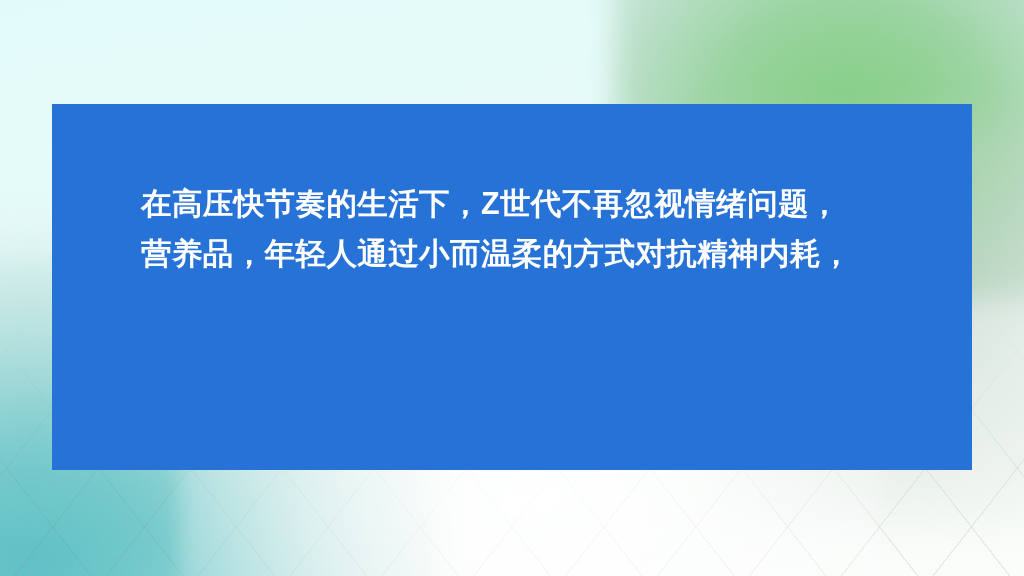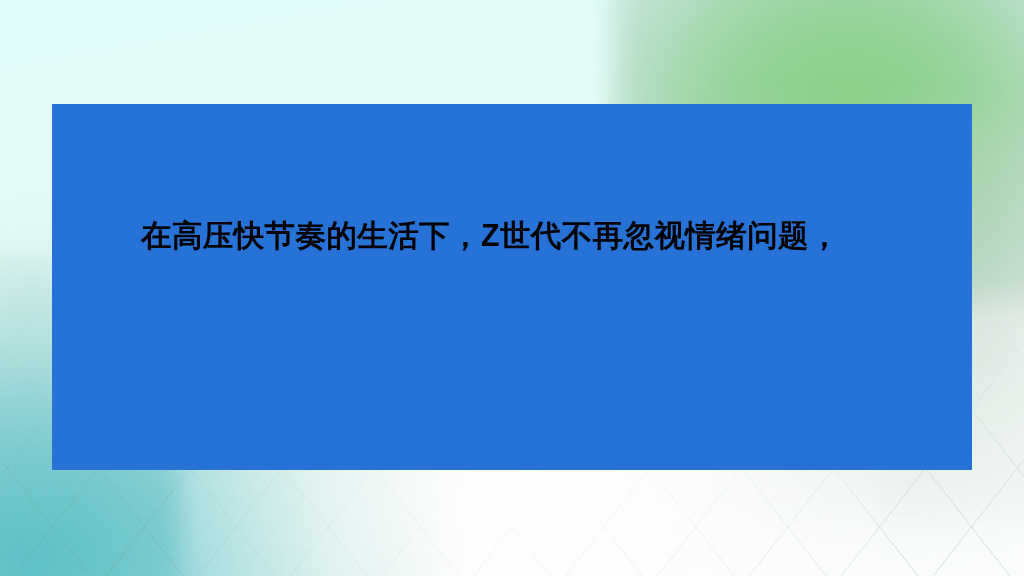--- a/index.html
+++ b/index.html
@@ -150,41 +150,41 @@
   }
 
   .panel-body {
     position: absolute;
     left: 89px;
     top: 74px;
     right: 36px;
   }
 
   .panel-line {
-    color: #000000;
+    color: #ffffff;
     font-size: 30.5px;
     font-weight: 700;
     line-height: 50px;
     letter-spacing: 0.4px;
     white-space: nowrap;
-    margin-top: 32px;
   }
 </style>
 </head>
 <body>
 
 <div class="slide">
 
   <div class="bg-base"></div>
   <div class="bg-blob-green"></div>
   <div class="bg-blob-sage"></div>
   <div class="bg-blob-teal"></div>
   <div class="bg-blob-cyanedge"></div>
   <div class="bg-grid"></div>
   <div class="bg-haze"></div>
 
   <div class="panel">
     <div class="panel-body">
       <div class="panel-line">在高压快节奏的生活下，Z世代不再忽视情绪问题，</div>
+      <div class="panel-line">营养品，年轻人通过小而温柔的方式对抗精神内耗，</div>
     </div>
   </div>
 
 </div>
 
 </body></html>

